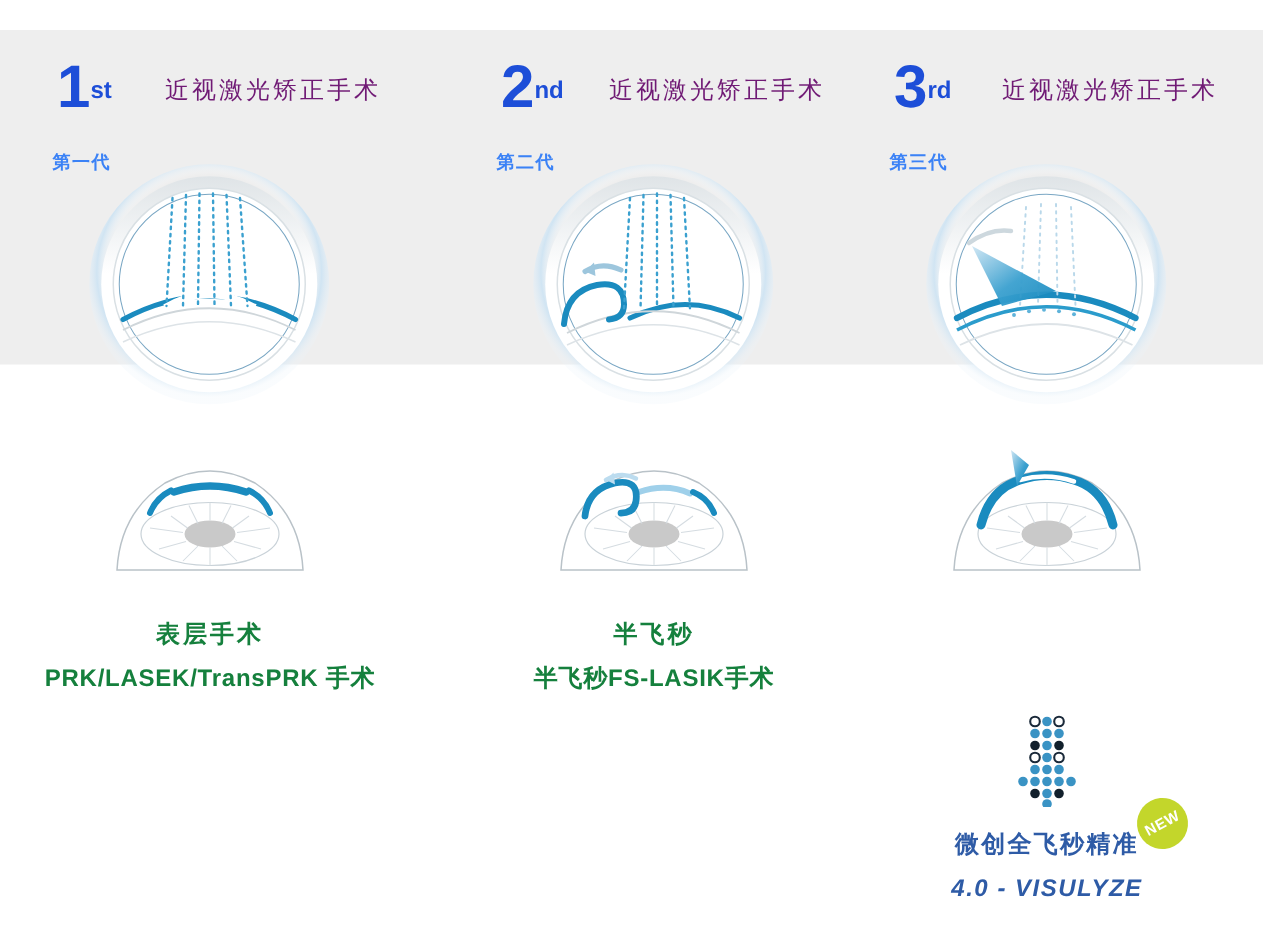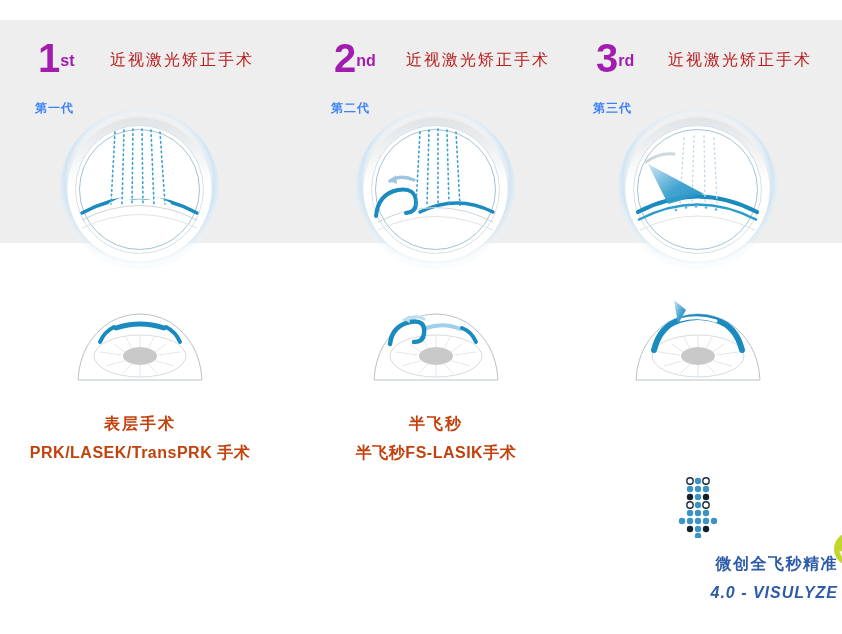--- a/index.html
+++ b/index.html
@@ -47,21 +47,21 @@
     top: 38px;
     left: 0;
     width: 280px;
     height: 80px;
   }
 
   .ordinal {
     position: absolute;
     left: 38px;
     top: 0px;
-    color: #a21caf;
+    color: #1d4ed8;
     font-weight: bold;
     line-height: 1;
     white-space: nowrap;
   }
   .ordinal .num {
     font-size: 40px;
     font-weight: bold;
     letter-spacing: -1px;
   }
   .ordinal .suf {
@@ -79,21 +79,21 @@
     font-size: 12px;
     font-weight: bold;
     letter-spacing: 1px;
     white-space: nowrap;
   }
 
   .zh-title {
     position: absolute;
     left: 110px;
     top: 12px;
-    color: #b91c1c;
+    color: #701a75;
     font-size: 16px;
     letter-spacing: 2px;
     white-space: nowrap;
   }
 
   
   .scope {
     position: absolute;
     top: 108px;
     left: 58px;
@@ -110,21 +110,21 @@
     height: 95px;
   }
 
   
   .caption {
     position: absolute;
     top: 410px;
     left: 0;
     width: 280px;
     text-align: center;
-    color: #c2410c;
+    color: #15803d;
   }
   .caption .line1 {
     font-size: 16px;
     font-weight: bold;
     letter-spacing: 2px;
     line-height: 28px;
     white-space: nowrap;
   }
   .caption .line2 {
     font-size: 16px;
@@ -133,21 +133,21 @@
     line-height: 30px;
     white-space: nowrap;
   }
 
   
   .extra {
     position: absolute;
     top: 476px;
     left: 0;
     width: 280px;
-    text-align: right;
+    text-align: center;
   }
   .arrow-dots {
     width: 70px;
     height: 62px;
     margin: 0 auto 12px auto;
     display: block;
   }
   .extra-caption {
     position: relative;
     color: #2e5ba6;

